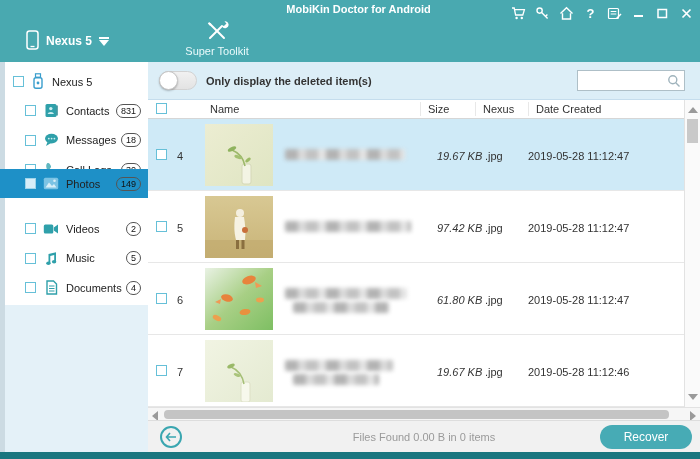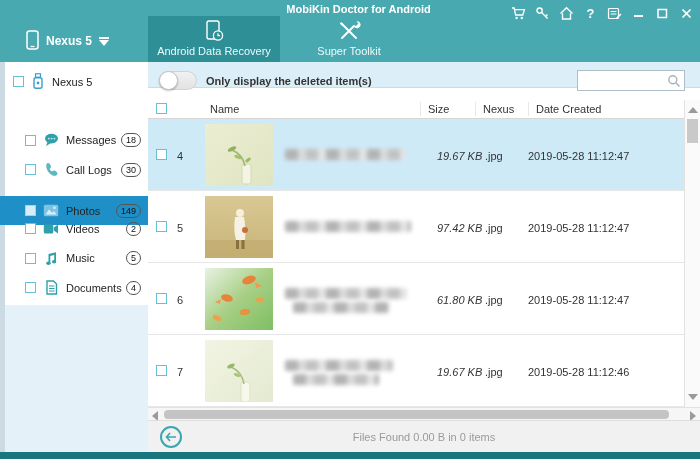--- a/index.html
+++ b/index.html
@@ -31,33 +31,33 @@
   .tab.active { background:#2e8f96; width:132px; }
   .tab svg { display:block; }
 
   
   .sidebar { position:absolute; left:0; top:62px; width:148px; height:390px; background:#e4f1f8; }
   .sidebar::before { content:""; position:absolute; left:0; top:0; bottom:0; width:5px; background:#ccdbe3; }
   .side-white { position:absolute; left:5px; top:0; right:0; height:243px; background:#fff; }
   .side-row { position:absolute; left:0; right:0; height:29px; display:flex; align-items:center; cursor:pointer; }
   .side-root { top:5px; padding-left:13px; gap:6px; }
   .s-item { padding-left:25px; gap:7px; }
-  .s-i0 { top:34px; } .s-i1 { top:63.5px; } .s-i2 { top:93px; } .s-i3 { top:134px; }
+  .s-i0 { top:34px; } .s-i1 { top:63.5px; } .s-i2 { top:93px; } .s-i3 { top:107px; }
   .s-i4 { top:152px; } .s-i5 { top:181.5px; } .s-i6 { top:211px; }
   .side-row.selected { background:#1e90c7; }
   .side-label { font-size:11px; color:#222; }
   .count-badge { position:absolute; right:7px; border:1px solid #555; border-radius:8px;
                  font-size:9px; padding:1px 4px; color:#111; background:transparent; line-height:10px; }
   .cbx { width:11px; height:11px; border:1px solid #66c0d8; background:#fff; flex:0 0 auto; }
   .side-row.selected .cbx { border-color:#9fd4ea; background:#d7edf8; }
   .side-ico { width:16px; height:16px; display:flex; align-items:center; justify-content:center; flex:0 0 auto; }
 
   
   .content { position:absolute; left:148px; top:62px; width:552px; height:390px; background:#fff; }
-  .toolbar { position:absolute; left:0; top:0; width:552px; height:26px; background:#dceef7;
+  .toolbar { position:absolute; left:0; top:0; width:552px; height:38px; background:#dceef7;
              border-bottom:1px solid #c5dded; }
   .toggle { position:absolute; left:11px; top:9px; width:38px; height:19px; border-radius:10px;
             background:linear-gradient(#f1f1f1,#e3e3e3); border:1px solid #d2d2d2; cursor:pointer; }
   .toggle .knob { position:absolute; left:-1px; top:-1px; width:19px; height:19px; border-radius:50%;
                   background:#fff; border:1px solid #c6c6c6; box-shadow:0 1px 2px rgba(0,0,0,.25); }
   .toggle-label { position:absolute; left:58px; top:13px; font-weight:bold; color:#333; }
   .searchbox { position:absolute; right:15px; top:8px; width:108px; height:21px; background:#fff;
                border:1px solid #aebfc7; }
   .searchbox input { position:absolute; left:3px; top:1px; width:84px; height:17px; border:none;
                      outline:none; font-size:11px; font-family:"Liberation Sans",sans-serif; }
@@ -181,30 +181,20 @@
           </svg>
       </span>
       <span class="device-name">Nexus 5</span>
       <span class="dd-icon">
           <span class="bar"></span>
           <span class="tri"></span>
         </span>
     </div>
 
     <div class="tabs">
-      <div class="tab active">
-        <span>
-          <svg width="22" height="24" viewBox="0 0 22 24">
-              <rect x="4" y="2" width="12" height="18" rx="2" fill="none" stroke="#fff" stroke-width="1.4"></rect>
-              <circle cx="15" cy="16.5" r="4.6" fill="#2e8f96" stroke="#fff" stroke-width="1.3"></circle>
-              <path d="M15 14.3 v2.4 h2" fill="none" stroke="#fff" stroke-width="1.2"></path>
-            </svg>
-        </span>
-        <span class="tab-label">Android Data Recovery</span>
-      </div>
       <div class="tab">
         <span>
           <svg width="24" height="24" viewBox="0 0 24 24">
               <path d="M5 19 L17 7" stroke="#fff" stroke-width="2" stroke-linecap="round"></path>
               <path d="M17 7 a3.4 3.4 0 1 0 2.5 -4.6 l2 2 -2.3 2.3z" fill="#fff"></path>
               <path d="M5 5 L19 19" stroke="#fff" stroke-width="2" stroke-linecap="round"></path>
               <path d="M4.2 3 L6.5 5.2 L5 6.7 L2.8 4.4z" fill="#fff"></path>
             </svg>
         </span>
         <span class="tab-label">Super Toolkit</span>
@@ -220,20 +210,33 @@
       <span class="side-ico">
         <svg width="12" height="17" viewBox="0 0 12 17">
             <rect x="3.5" y="0.8" width="5" height="3.4" fill="none" stroke="#3a9ecd" stroke-width="1.2"></rect>
             <rect x="2" y="4.8" width="8" height="10.5" rx="2" fill="none" stroke="#3a9ecd" stroke-width="1.4"></rect>
             <circle cx="6" cy="10" r="1.4" fill="#3a9ecd"></circle>
           </svg>
       </span>
       <span class="side-label">Nexus 5</span>
     </div>
 
+    <div class="side-row s-item s-i0">
+      <span class="cbx"></span>
+      <span class="side-ico">
+        <svg width="15" height="15" viewBox="0 0 15 15">
+            <rect x="1.5" y="1" width="11" height="13" rx="1.5" fill="#2fa0aa"></rect>
+            <path d="M13 2.5v10" stroke="#1d818b" stroke-width="1.4"></path>
+            <circle cx="6.8" cy="5.6" r="1.7" fill="#cdeef1"></circle>
+            <path d="M3.6 11 a3.3 2.6 0 0 1 6.4 0z" fill="#cdeef1"></path>
+          </svg>
+      </span>
+      <span class="side-label">Contacts</span>
+      <span class="count-badge">831</span>
+    </div>
 
     <div class="side-row s-item s-i1">
       <span class="cbx"></span>
       <span class="side-ico">
         <svg width="16" height="14" viewBox="0 0 16 14">
             <ellipse cx="8.5" cy="5.6" rx="6.5" ry="4.8" fill="#2fa0aa"></ellipse>
             <path d="M4.5 9 L3 13 L8 10z" fill="#2fa0aa"></path>
             <circle cx="5.8" cy="5.6" r="0.9" fill="#cdeef1"></circle>
             <circle cx="8.6" cy="5.6" r="0.9" fill="#cdeef1"></circle>
             <circle cx="11.4" cy="5.6" r="0.9" fill="#cdeef1"></circle>
@@ -454,17 +457,18 @@
       <span class="hs-right"></span>
     </div>
 
     <div class="footer">
       <span class="back-btn">
         <svg width="12" height="10" viewBox="0 0 12 10">
             <path d="M5 1 L1.5 5 L5 9 M1.5 5 H11" fill="none" stroke="#3aa6b0" stroke-width="1.6"></path>
           </svg>
       </span>
       <span class="status-text">Files Found 0.00 B in 0 items</span>
+      <button class="recover-btn">Recover</button>
     </div>
   </div>
 
   <div class="bottom-strip"></div>
 </div>
 
 </body></html>

